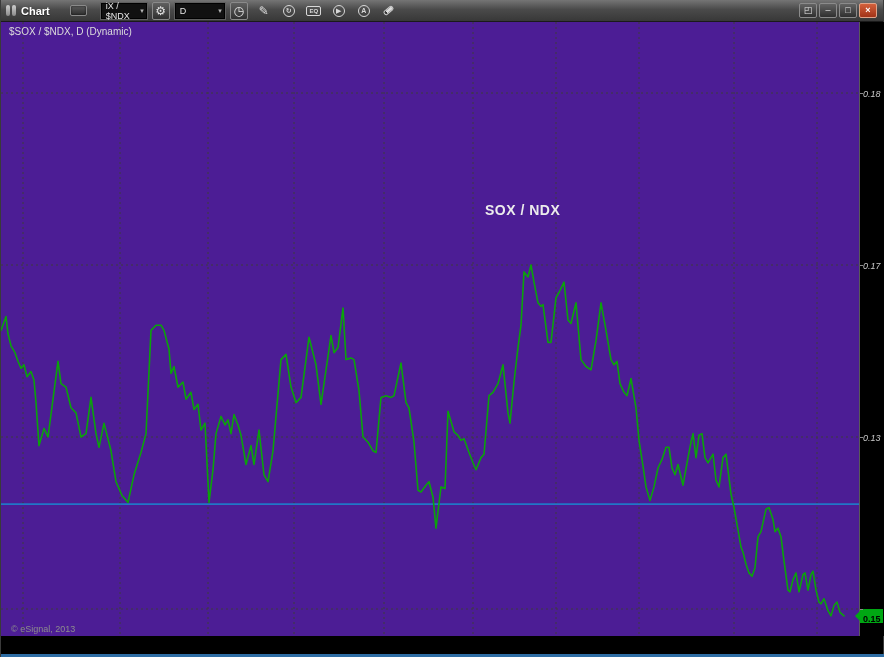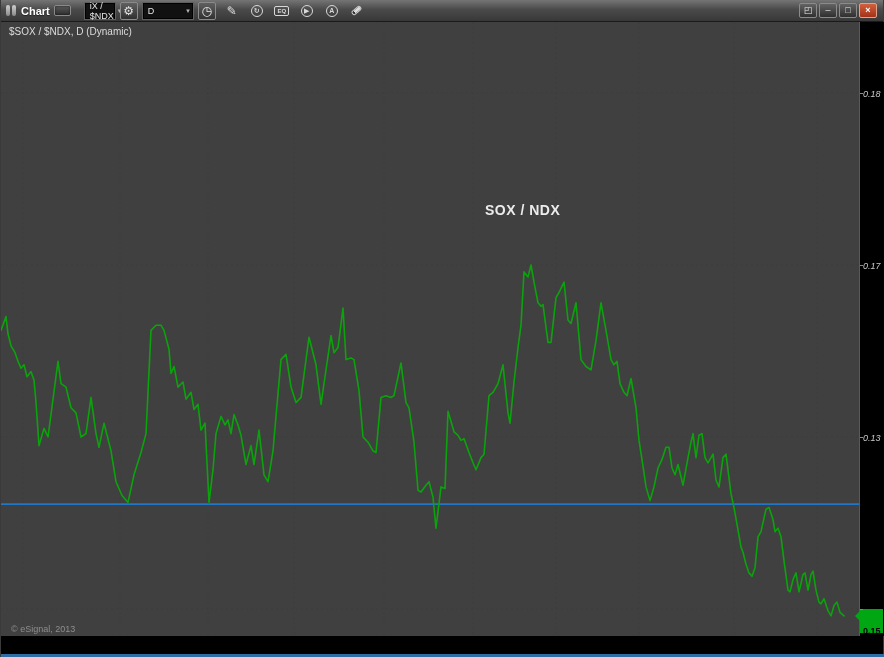--- a/index.html
+++ b/index.html
@@ -7,61 +7,61 @@
               font-family:"Liberation Sans","DejaVu Sans",sans-serif; }
   .window { position:relative; width:884px; height:657px; background:#000;
             border-left:1px solid #3a3a3a; border-right:1px solid #3a3a3a; }
 
   
   .titlebar { position:absolute; top:0; left:0; width:100%; height:22px;
               background:linear-gradient(#757575,#4a4a4a 45%,#383838);
               border-bottom:1px solid #1a1a1a; display:flex; align-items:center; }
   .app-icon { display:inline-flex; gap:2px; margin:0 5px 0 5px; }
   .app-icon i { display:block; width:4px; height:11px; background:linear-gradient(#cfcfcf,#8a8a8a); border-radius:2px; }
-  .win-title { color:#fff; font-size:11px; font-weight:bold; margin-right:4px; text-shadow:0 1px 1px #222; }
+  .win-title { color:#fff; font-size:11px; font-weight:bold; margin-right:20px; text-shadow:0 1px 1px #222; }
   .id-badge { width:17px; height:11px; border:1px solid #8a8a8a; border-radius:2px;
               background:linear-gradient(#5a5a5a,#2e2e2e); margin-right:14px;
               box-shadow:inset 0 0 2px #111; }
   .combo { height:16px; background:#111; border:1px solid #000; box-shadow:0 0 0 1px #5f5f5f;
            display:flex; align-items:center; padding:0 2px 0 4px; color:#e6e6e6; font-size:9px; }
   .combo .caret { color:#b5b5b5; font-size:7px; margin-left:4px; }
-  .combo.symbol { width:30px; margin-right:5px; }
+  .combo.symbol { width:46px; margin-right:5px; }
   .combo.interval { width:50px; margin:0 5px; }
   .tool-btn { display:inline-flex; align-items:center; justify-content:center;
               width:18px; height:17px; color:#e2e2e2; font-size:12px; cursor:default; }
   .tool-btn.framed { border:1px solid #8a8a8a; border-radius:2px; background:linear-gradient(#606060,#303030); width:18px; height:18px; }
   .tool-btn .circle { display:inline-flex; align-items:center; justify-content:center;
               width:12px; height:12px; border:1.5px solid #d8d8d8; border-radius:50%;
               font-size:7px; color:#d8d8d8; font-weight:bold; }
   .tool-btn.spaced { margin-left:7px; }
   .eq-chip { display:inline-block; border:1.5px solid #d8d8d8; border-radius:2px;
              font-size:6px; color:#d8d8d8; font-weight:bold; padding:1px 2px; }
   .eraser { display:inline-block; width:11px; height:5px; border-radius:2px;
             background:linear-gradient(90deg,#333 25%,#ddd 25%); border:1px solid #ccc;
             transform:rotate(-40deg); }
   .win-controls { position:absolute; right:6px; top:3px; display:flex; gap:2px; }
   .win-btn { width:18px; height:15px; border:1px solid #8b8b8b; border-radius:2px;
              background:linear-gradient(#636363,#2f2f2f); color:#e6e6e6; font-size:9px;
              display:flex; align-items:center; justify-content:center; line-height:1; }
   .win-btn.close { background:linear-gradient(#d3603c,#a23318); border-color:#e0a38a; color:#fff; font-weight:bold; }
 
   
-  .plot { position:absolute; left:0; top:22px; width:858px; height:614px; background:#404040; }
+  .plot { position:absolute; left:0; top:22px; width:858px; height:614px; background:#4c1d95; }
   #chart-svg { position:absolute; left:0; top:0; }
   .legend { position:absolute; left:8px; top:4px; color:#dcdcdc; font-size:10px; }
   .chart-label { position:absolute; left:484px; top:180px; color:#ececec; font-size:14px; font-weight:600; letter-spacing:0.5px; }
   .watermark { position:absolute; left:10px; bottom:2px; color:#8d8d8d; font-size:9px; }
 
   
   .yaxis { position:absolute; left:858px; top:22px; width:26px; height:614px; background:#000;
            border-left:1px solid #5a5a5a; }
   .ytick { position:absolute; left:3px; color:#c9c9c9; font-size:9px; line-height:12px;font-style:italic; }
   .ytick-dash { position:absolute; left:0; width:3px; height:1px; background:#8a8a8a; }
-  .price-tag { position:absolute; left:0; height:24px; background:#00a713; color:#000;
-               font-size:9px; font-weight:bold; line-height:13px; padding:16px 2px 0 3px; }
+  .price-tag { position:absolute; left:0; height:14px; background:#00a713; color:#000;
+               font-size:9px; font-weight:bold; line-height:13px; padding:4px 2px 0 3px; }
   .price-tag .tag-arrow { position:absolute; left:-5px; top:1.5px; width:0; height:0;
                border-top:5px solid transparent; border-bottom:5px solid transparent;
                border-right:5px solid #00a713; }
 
   
   .xaxis { position:absolute; left:0; top:636px; width:884px; height:18px; background:#060606;
            border-top:1px solid #3a3a3a; }
   .dyn { position:absolute; left:3px; top:2px; color:#fff; font-size:11px; font-weight:bold; }
   .tt-btn { position:absolute; left:29px; top:2px; width:17px; height:13px;
             border:1px solid #9a9a9a; border-radius:2px; background:linear-gradient(#777,#3d3d3d);

